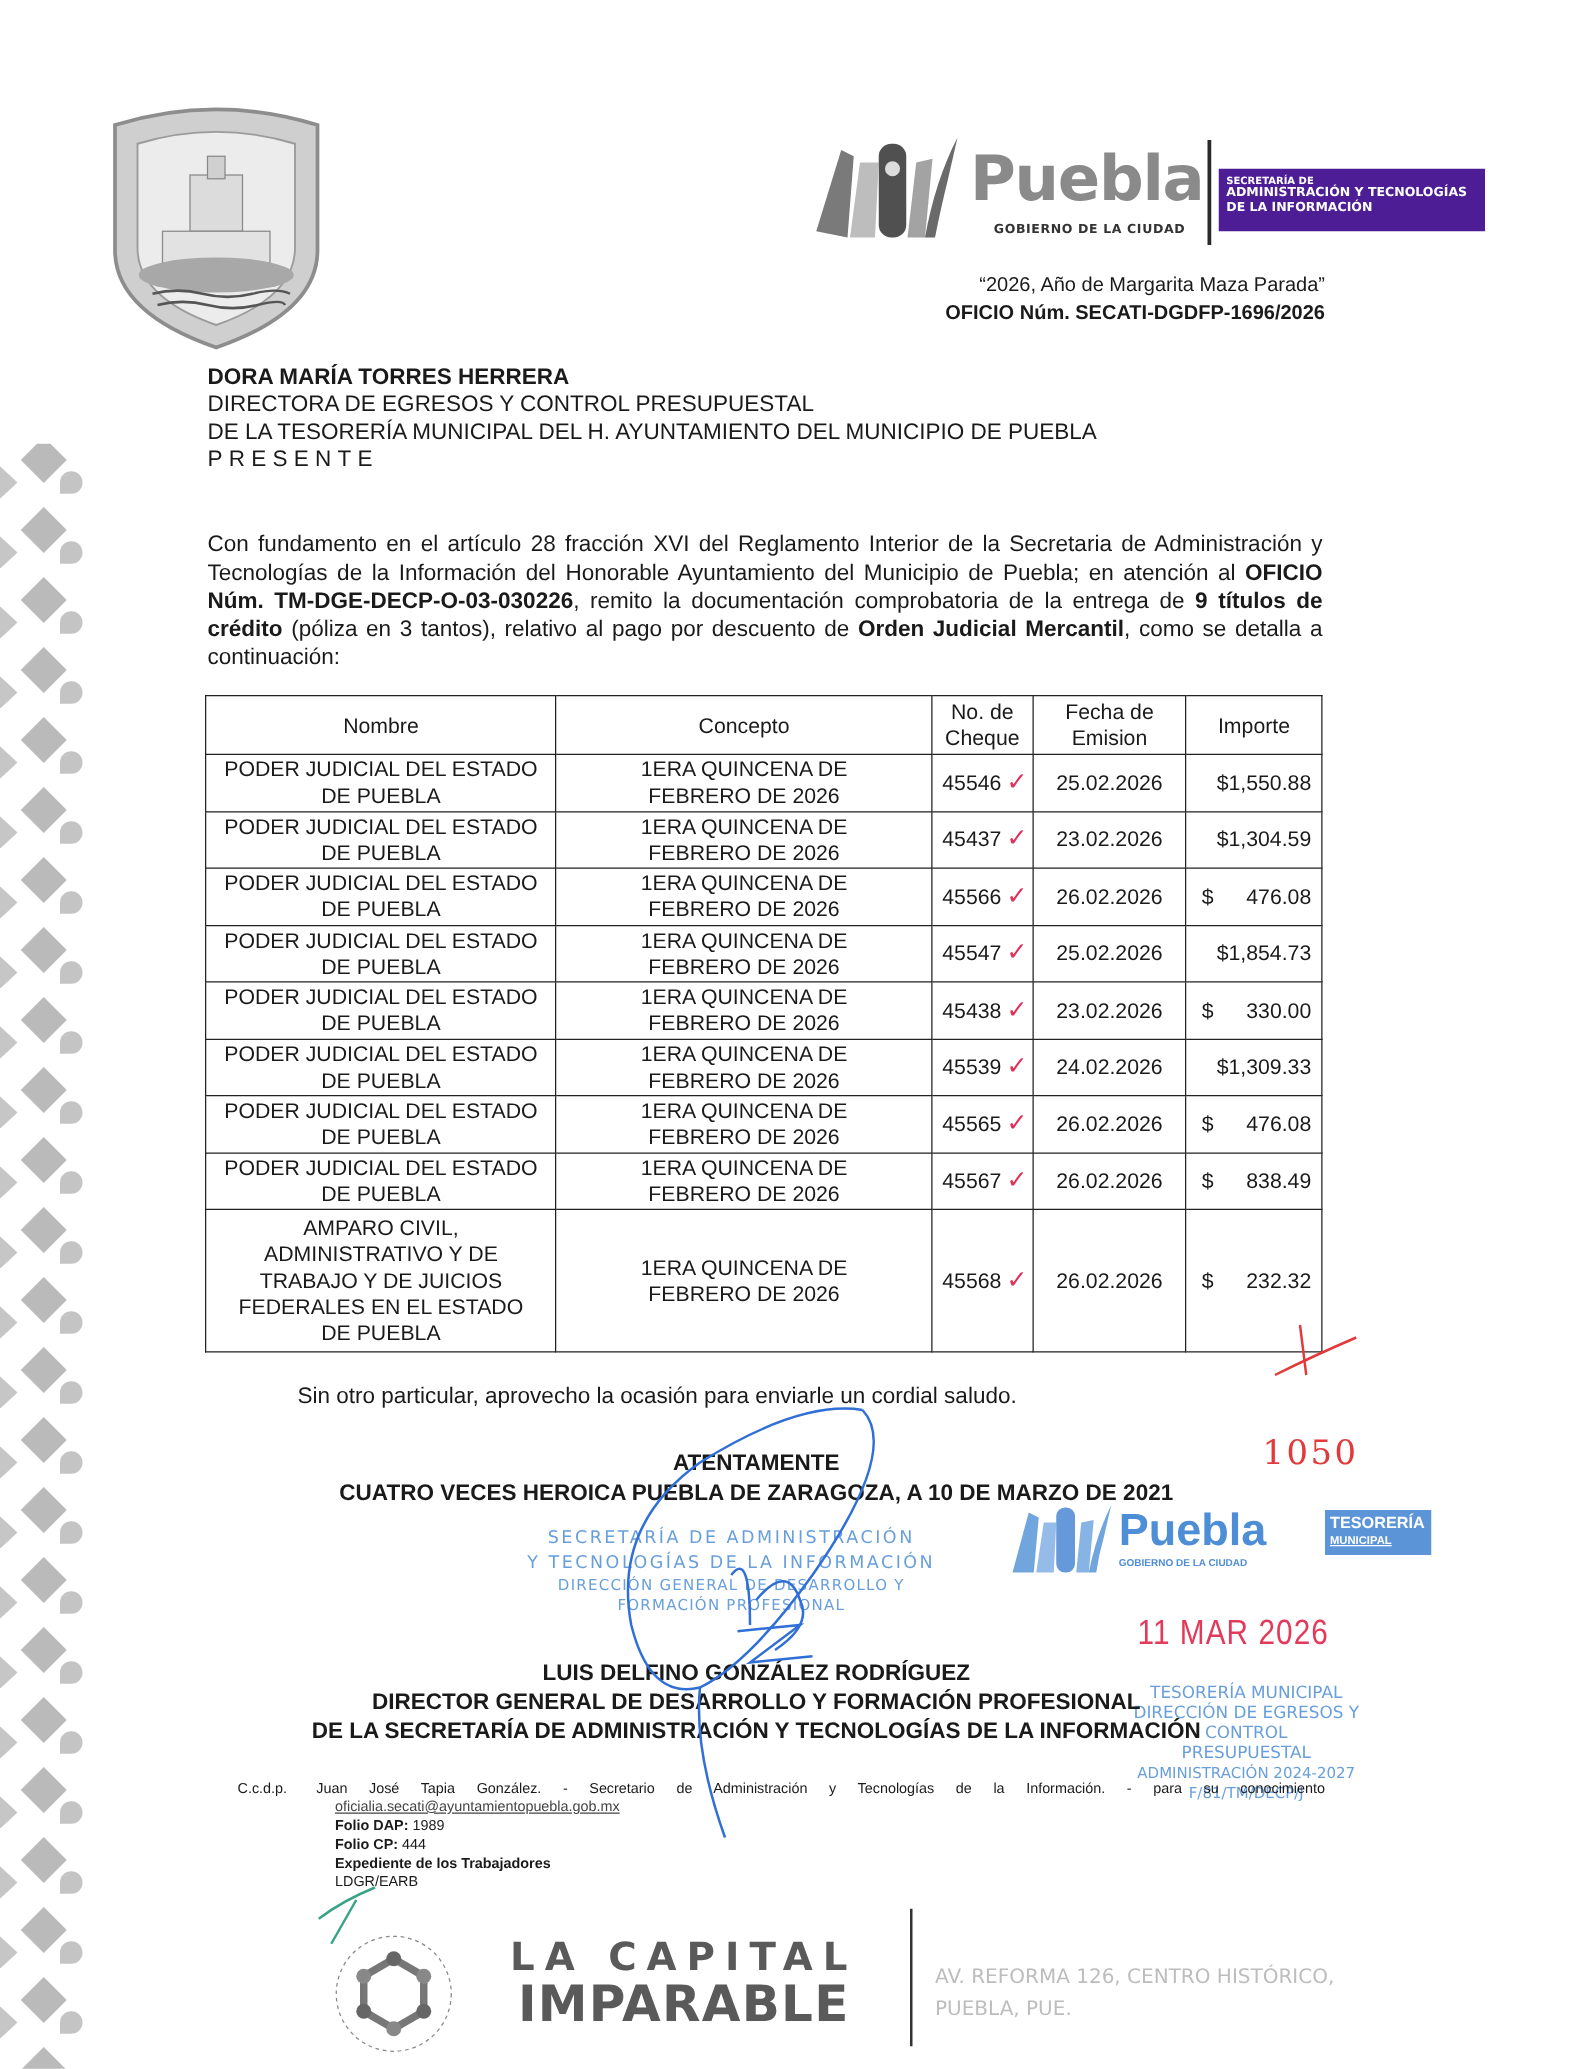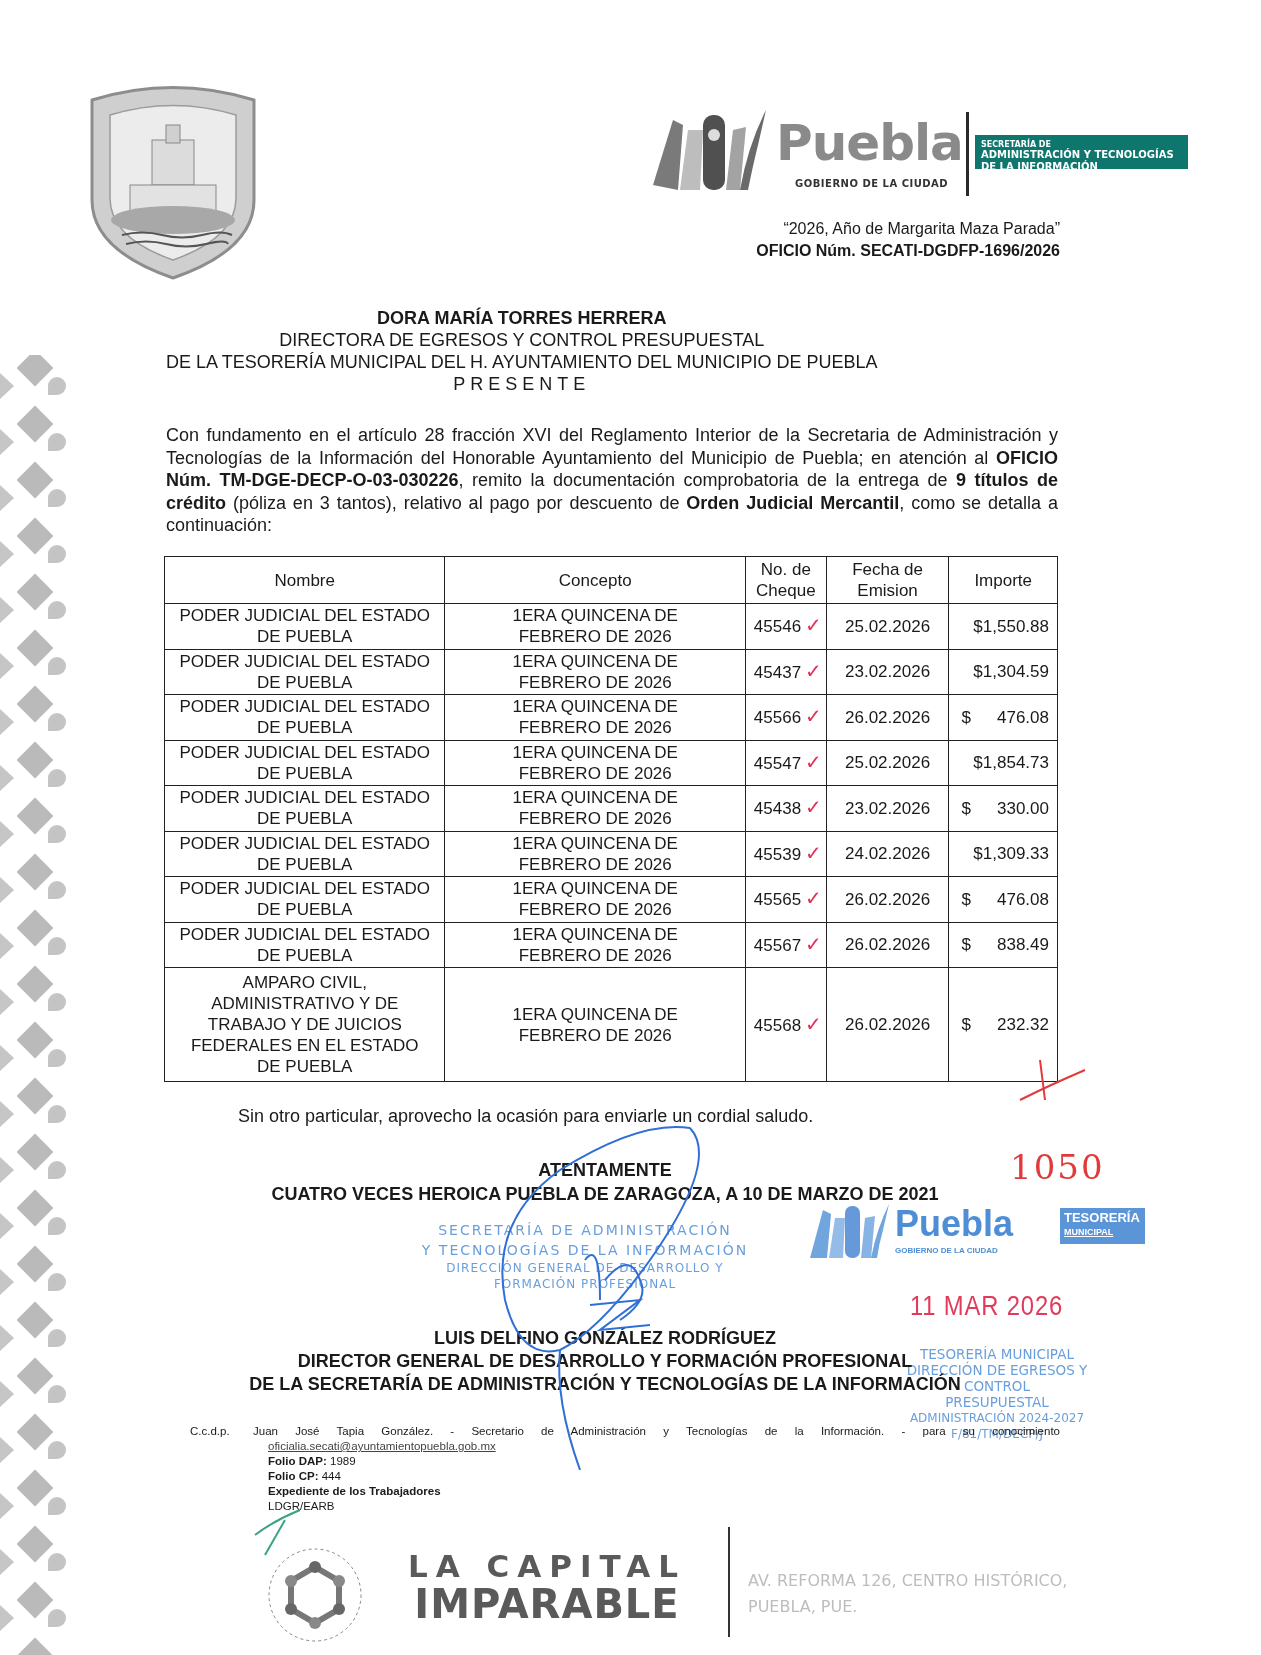--- a/index.html
+++ b/index.html
@@ -14,28 +14,28 @@
 
   
   .crest { position: absolute; left: 82px; top: 80px; width: 182px; height: 200px; }
 
   
   .header-logo { position: absolute; left: 648px; top: 100px; width: 540px; height: 100px; }
   .logo-figure { position: absolute; left: 0; top: 5px; width: 120px; height: 90px; }
   .logo-word { position: absolute; left: 128px; top: 18px; font-family: "DejaVu Sans", sans-serif; font-weight: bold; font-size: 50px; color: #8a8a8a; letter-spacing: -1px; line-height: 1; }
   .logo-sub { position: absolute; left: 147px; top: 78px; font-family: "DejaVu Sans", sans-serif; font-weight: bold; font-size: 10px; color: #333; letter-spacing: .5px; }
   .logo-divider { position: absolute; left: 318px; top: 12px; width: 3px; height: 84px; background: #2a2a2a; }
-  .logo-box { position: absolute; left: 327px; top: 35px; width: 213px; height: 34px; background: #0f766e; color: #fff; padding: 5px 6px; }
+  .logo-box { position: absolute; left: 327px; top: 35px; width: 213px; height: 50px; background: #4c1d95; color: #fff; padding: 5px 6px; }
   .logo-box .small { font-family: "DejaVu Sans", sans-serif; font-size: 8px; font-weight: bold; display: block; }
   .logo-box .big { font-family: "DejaVu Sans", sans-serif; font-size: 10px; font-weight: bold; display: block; line-height: 1.15; }
 
   .year-motto { position: absolute; left: 700px; top: 220px; width: 360px; text-align: right; font-size: 16px; }
   .oficio-num { position: absolute; left: 620px; top: 242px; width: 440px; text-align: right; font-size: 16px; font-weight: bold; }
 
-  .recipient { position: absolute; left: 166px; top: 307px; font-size: 18px; line-height: 22px; font-family: "Liberation Sans Narrow", "Liberation Sans", sans-serif; text-align: center; }
+  .recipient { position: absolute; left: 166px; top: 290px; font-size: 18px; line-height: 22px; font-family: "Liberation Sans Narrow", "Liberation Sans", sans-serif; }
   .recipient .name { font-weight: bold; }
   .recipient .presente { letter-spacing: 5px; }
 
   .body-text { position: absolute; left: 166px; top: 424px; width: 892px; font-size: 18px; line-height: 22.5px; text-align: justify; }
   .body-text b { font-weight: bold; }
 
   
   .table { position: absolute; left: 164px; top: 556px; width: 894px; border-collapse: collapse; font-size: 17px; }
   .table th, .table td { border: 1.5px solid #222; text-align: center; vertical-align: middle; font-weight: normal; line-height: 21px; }
   .table th { height: 47px; }
@@ -65,21 +65,21 @@
   
   .blue-stamp { color: #4e8ed6; opacity: .85; font-family: "DejaVu Sans", sans-serif; }
   .stamp-secati { position: absolute; left: 405px; top: 1220px; width: 360px; text-align: center; font-size: 14px; letter-spacing: 2px; line-height: 20px; }
   .stamp-secati .sub { font-size: 12px; letter-spacing: 1px; line-height: 16px; }
   .tesoreria-logo { position: absolute; left: 805px; top: 1200px; width: 340px; height: 60px; }
   .tesoreria-word { position: absolute; left: 90px; top: 6px; font-weight: bold; font-size: 36px; color: #4e8ed6; line-height: 1; }
   .tesoreria-sub { position: absolute; left: 90px; top: 46px; font-size: 8px; font-weight: bold; color: #4e8ed6; }
   .tesoreria-box { position: absolute; left: 255px; top: 8px; width: 85px; height: 36px; background: #5b95d8; color: #fff; font-size: 13px; font-weight: bold; line-height: 14px; padding: 3px 4px; }
   .tesoreria-box span { display: block; }
   .tesoreria-box .m { font-size: 9px; text-decoration: underline; }
-  .red-number { position: absolute; left: 1010px; top: 1147px; font-family: "DejaVu Serif", serif; color: #e23a3a; font-size: 34px; letter-spacing: 2px; }
+  .red-number { position: absolute; left: 1010px; top: 1147px; font-family: "DejaVu Serif", serif; color: #e23a3a; font-size: 27px; letter-spacing: 2px; }
   .red-date { position: absolute; left: 910px; top: 1290px; font-family: "Liberation Sans", sans-serif; color: #e23a5a; font-size: 28px; letter-spacing: 1px; transform: scaleX(.85); transform-origin: left; }
   .dep-stamp { position: absolute; left: 882px; top: 1346px; width: 230px; text-align: center; font-size: 13.5px; line-height: 16px; color: #4e8ed6; font-family: "DejaVu Sans", sans-serif; opacity: .85; }
   .dep-stamp .line4 { font-size: 12px; }
 
   
   .footer-badge { position: absolute; left: 265px; top: 1545px; width: 100px; height: 100px; }
   .capital { position: absolute; left: 408px; top: 1548px; text-align: center; color: #5a5a5a; font-family: "DejaVu Sans", sans-serif; font-weight: bold; }
   .capital .l1 { font-size: 31px; letter-spacing: 8px; }
   .capital .l2 { font-size: 40px; letter-spacing: 1px; line-height: 1; }
   .footer-divider { position: absolute; left: 728px; top: 1527px; width: 2px; height: 110px; background: #333; }

